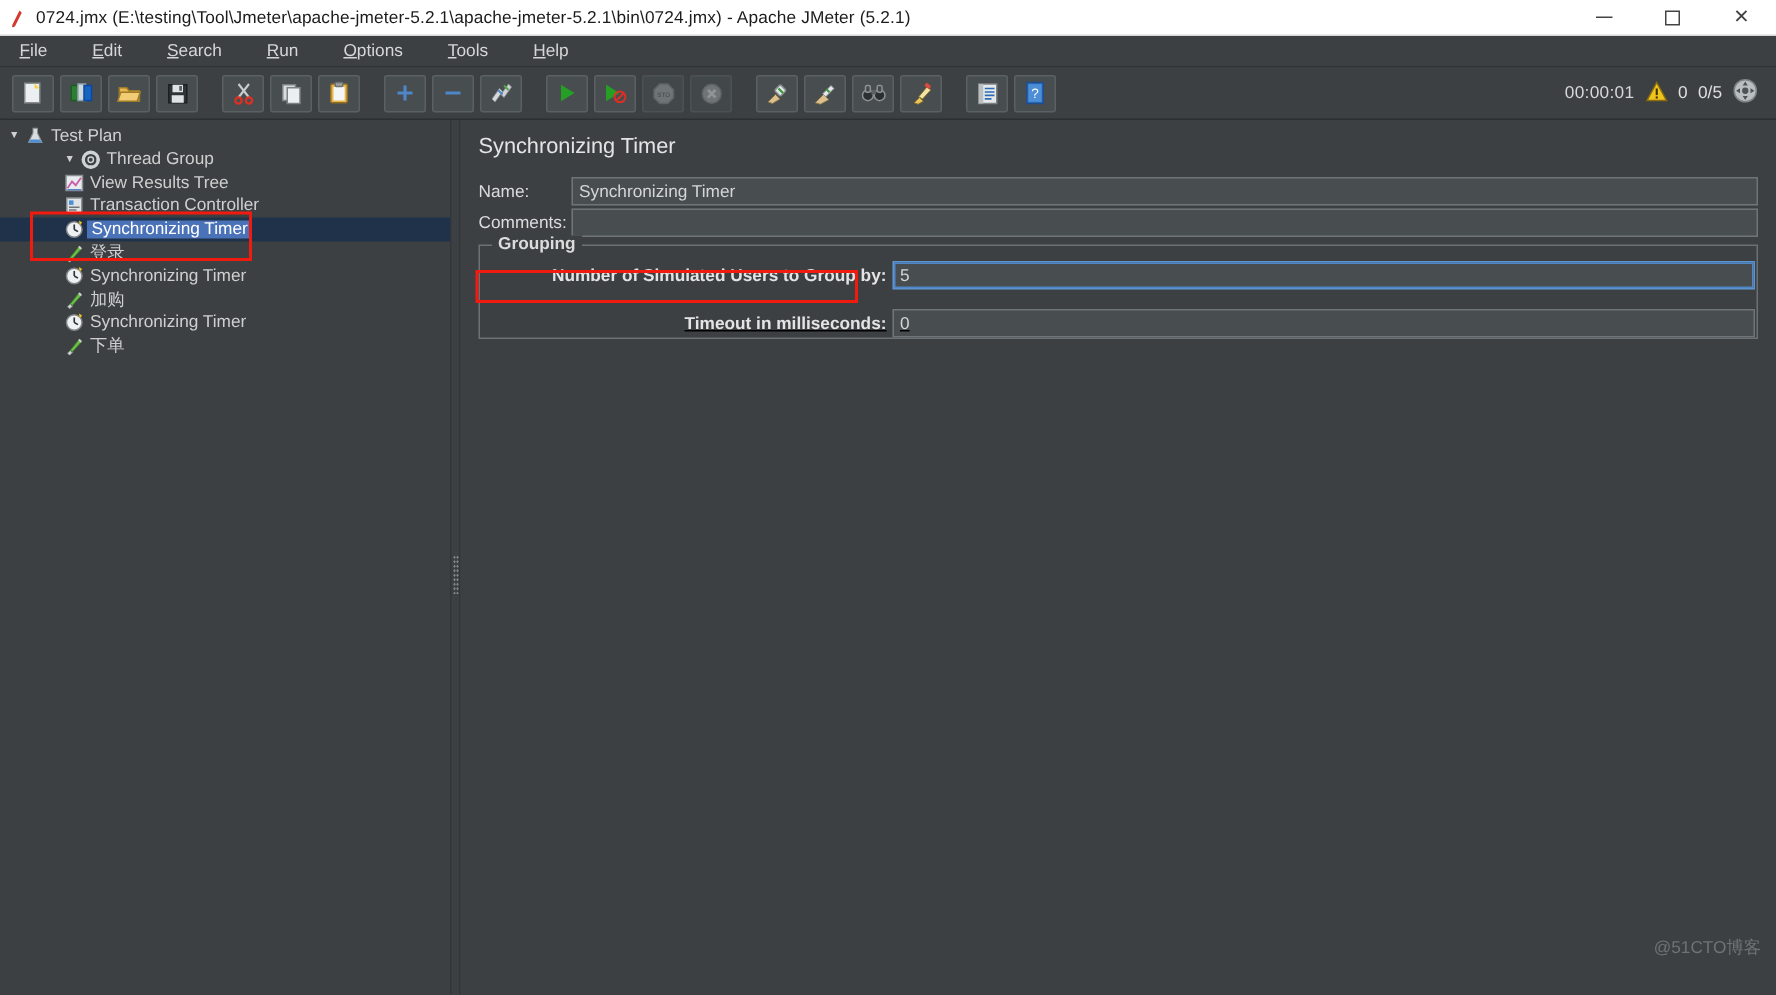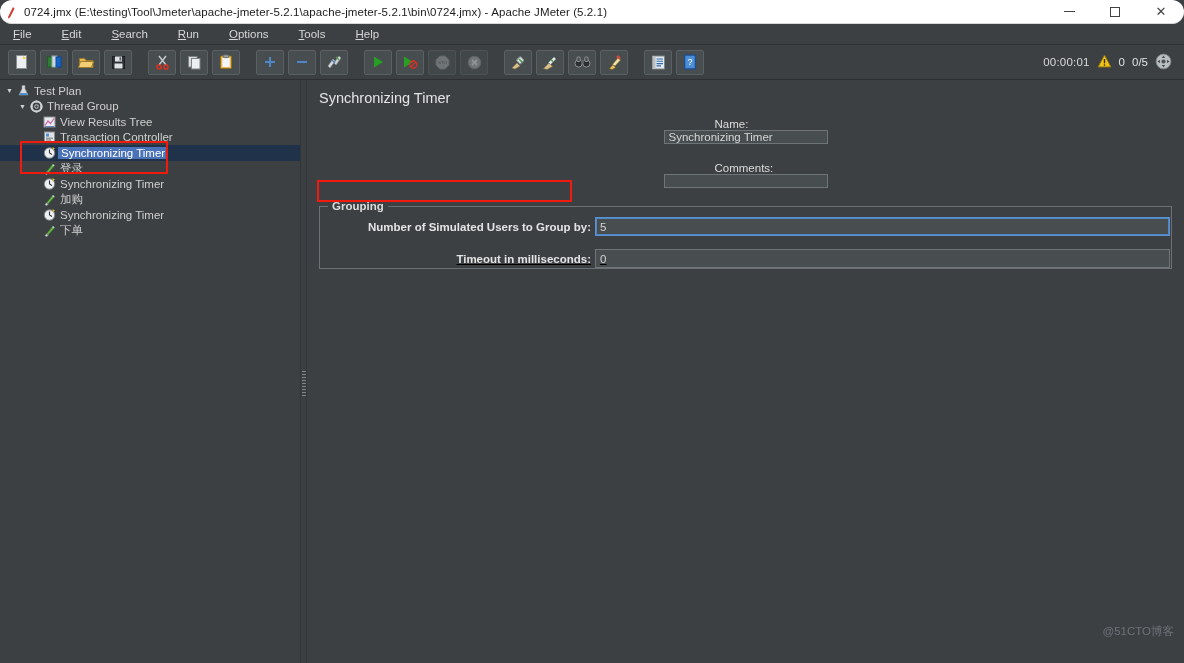--- a/index.html
+++ b/index.html
@@ -9,21 +9,20 @@
     background: #3c4043;
     font-family: "Liberation Sans", sans-serif;
   }
   #app { position: relative; width: 1184px; height: 663px; background: #3c4043; }
 
   
   .titlebar {
     height: 24px; background: #ffffff;
     display: flex; align-items: center;
     border-bottom: 1px solid #d8d8d8;
-    border-radius: 12px;
   }
   .title-icon {
     width: 22px; height: 24px;
     display: flex; align-items: center; justify-content: center;
   }
   .title-icon svg { display:block; }
   .title-text {
     font-size: 11.5px; color: #1b1b1b; white-space: nowrap;
     padding-left: 2px; letter-spacing: 0.1px;
   }
@@ -132,39 +131,39 @@
     width: 17px; height: 15px;
     display: flex; align-items: center; justify-content: center;
   }
   .tnode .tlabel { padding-left: 2px; }
   .tnode.selected { background: #1f3249; }
   .tnode.selected .tlabel {
     background: #4a72b8; color: #ffffff;
     padding-left: 3px; padding-right: 3px;
   }
   .indent1 { padding-left: 4px; text-align: center; }
-  .indent2 { padding-left: 17px; }
+  .indent2 { padding-left: 17px; margin-left: 24px; }
   .indent3 { padding-left: 30px; }
 
   
   .redbox {
     position: absolute;
     border: 2px solid #f01b0e;
     pointer-events: none;
     z-index: 20;
   }
 
   
   .panel-title {
     font-size: 14.5px; color: #e4e4e4;
     padding: 10px 0 0 12px;
     font-weight: normal;
   }
   .form { padding: 12px 12px 0 12px; }
-  .frow { display: flex; align-items: center; margin-bottom: 18px; flex-direction: column; }
+  .frow { display: flex; align-items: center; margin-bottom: 2px; }
   .flabel {
     font-size: 11.5px; color: #dcdcdc;
     width: 62px; text-align: left;
   }
   .ftext {
     flex: 1; height: 19px;
     background: #484d50;
     border: 1px solid #6e7478;
     color: #d5d5d5;
     font-size: 11.5px;

